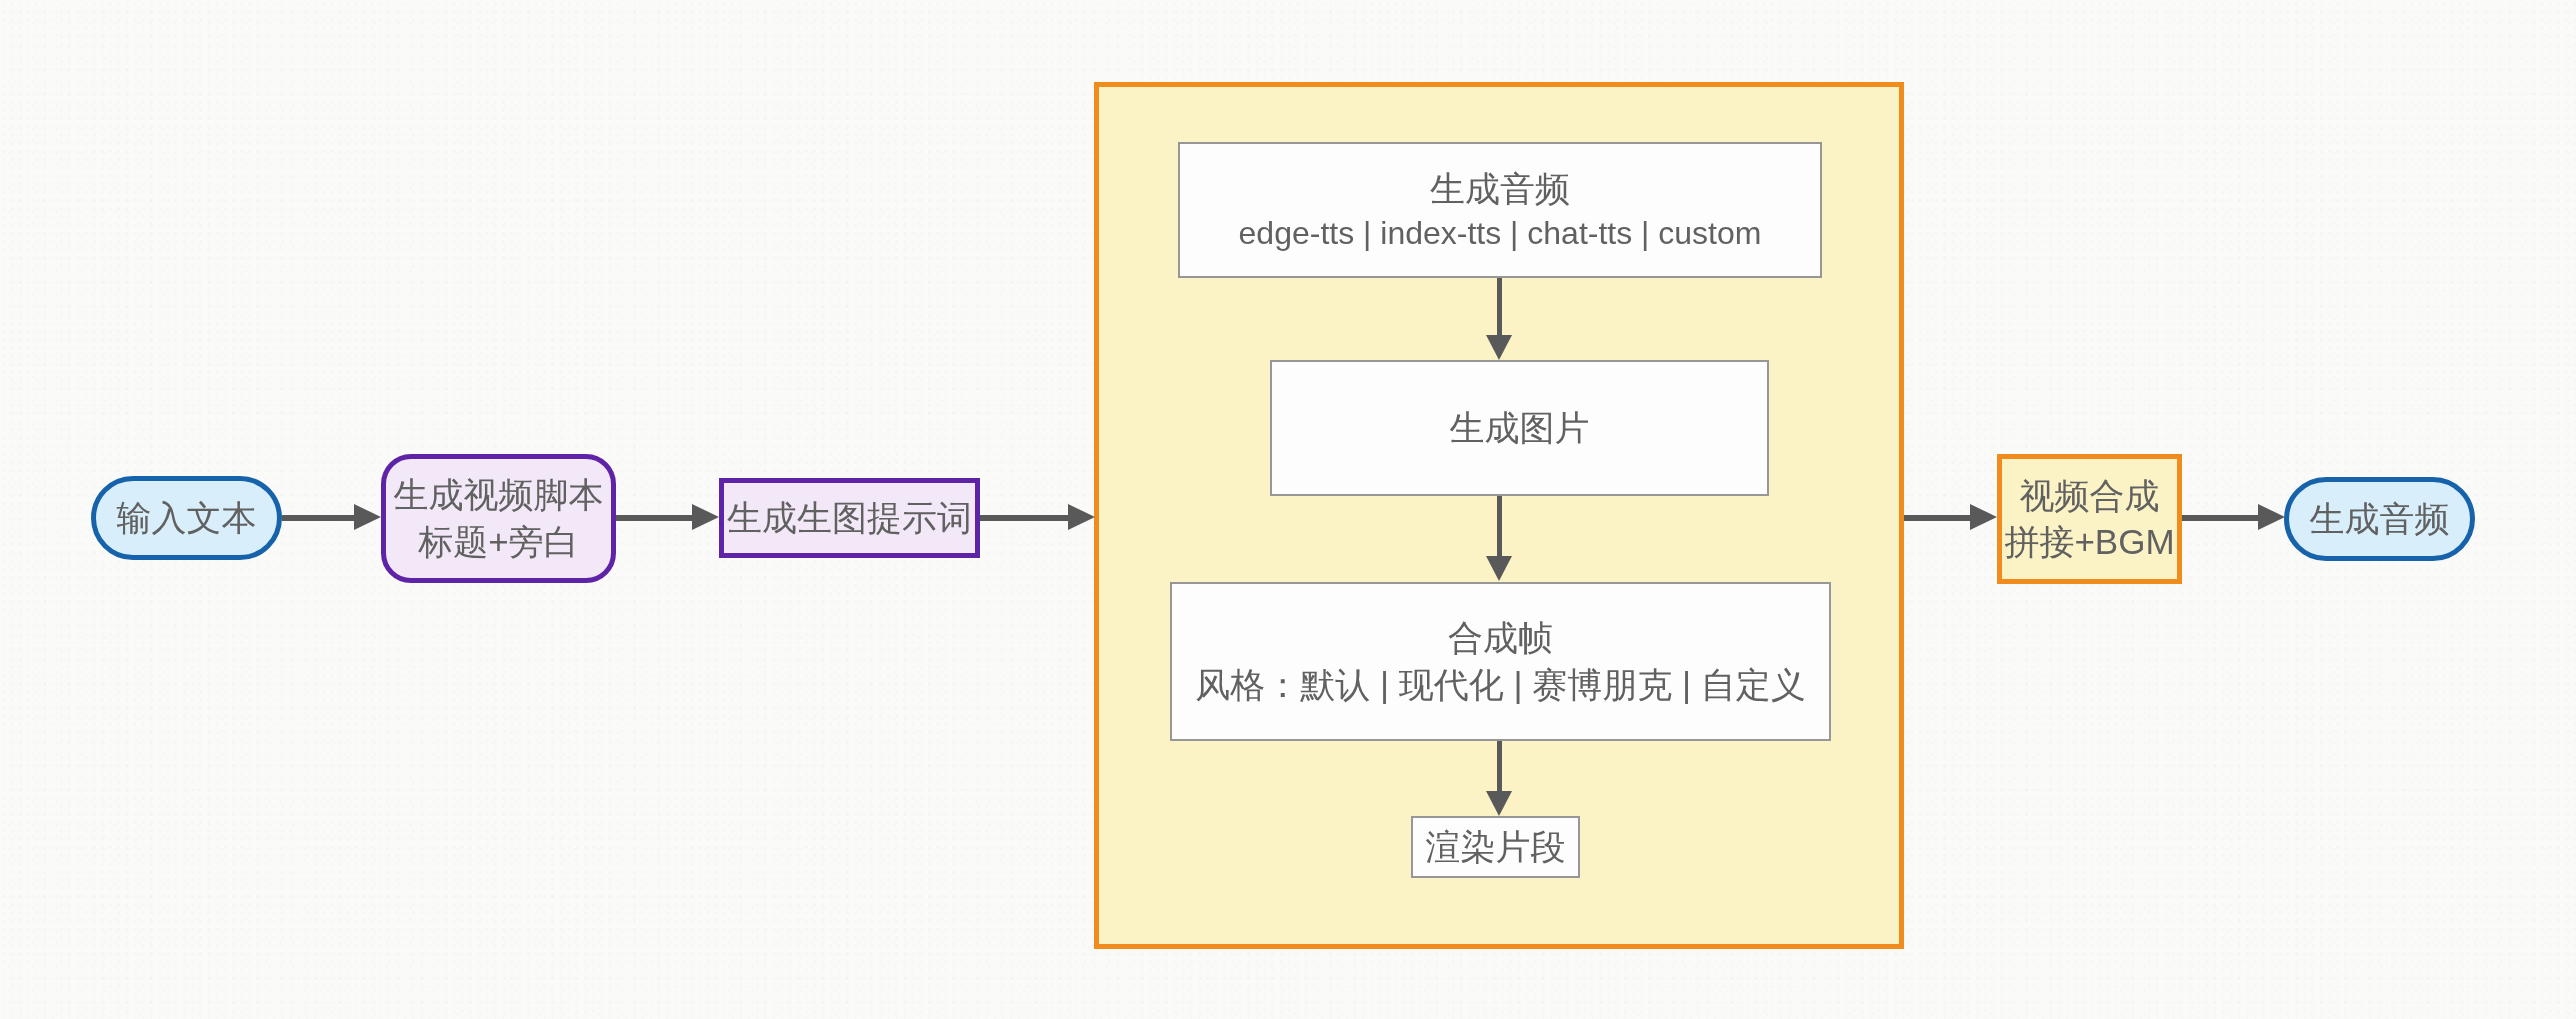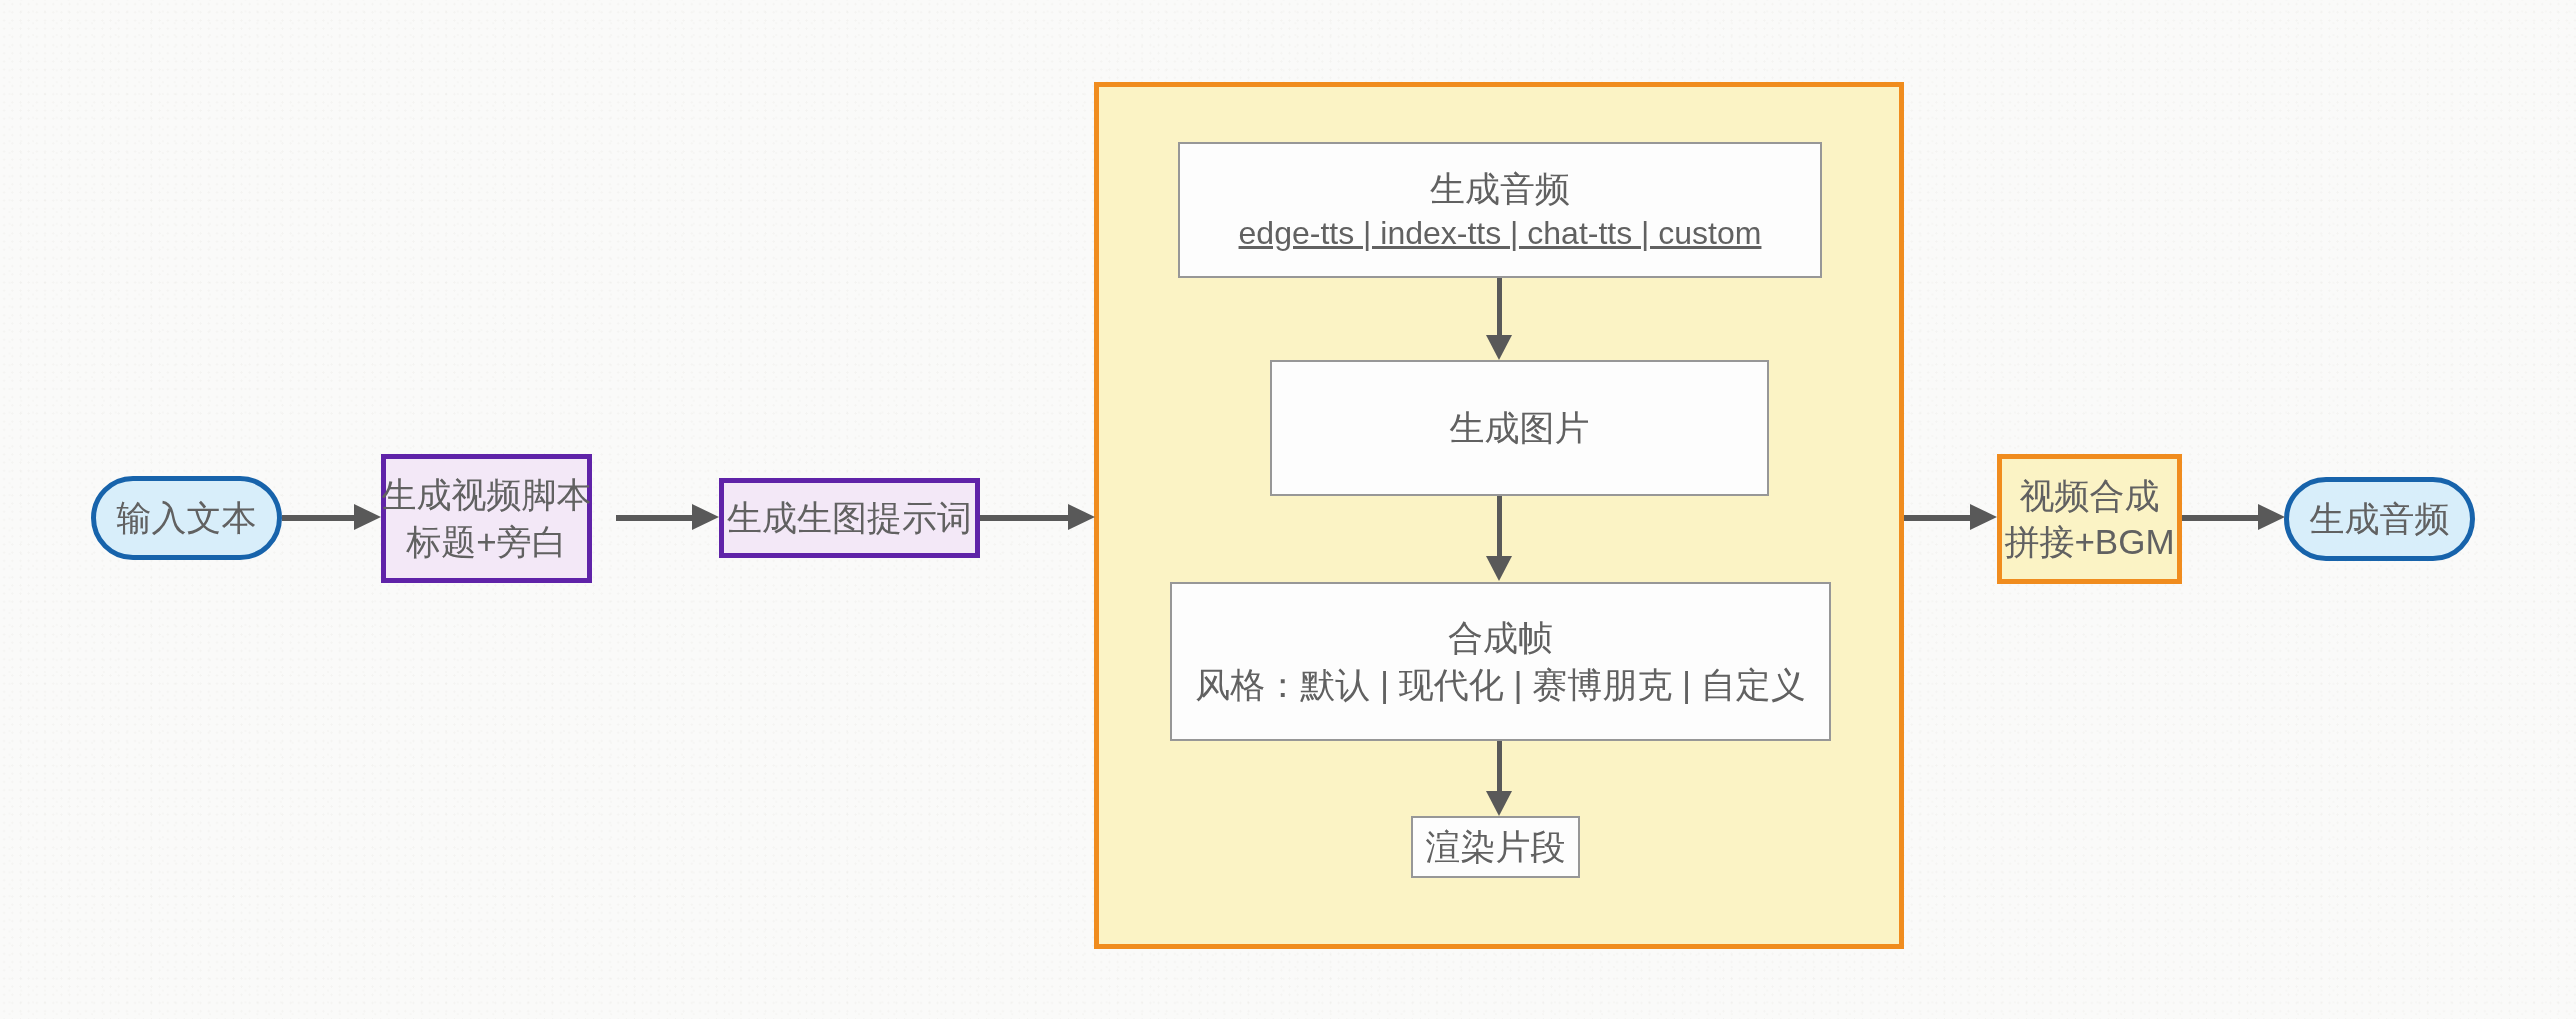--- a/index.html
+++ b/index.html
@@ -29,30 +29,30 @@
     background:var(--color-purple_fill,#f3e8f7);
   }
   .orangebox{
     border:5.5px solid var(--color-orange_border,#f08c1e);
     background:var(--color-yellow_fill,#fbf3c5);
   }
   .step{
     border:2.7px solid var(--color-step_border,#979797);
     background:var(--color-step_fill,#fdfdfd);
   }
-  .step .opts{font-size:32px;text-decoration:underline;}
+  .step .opts{font-size:32px;}
   #subgraph{
     position:absolute;box-sizing:border-box;
     border:5.5px solid var(--color-orange_border,#f08c1e);
     background:var(--color-yellow_fill,#fbf3c5);
     left:1094px;top:82px;width:810px;height:867px;
   }
   
   #n-input  {left:91px; top:476px; width:191px; height:84px;}
-  #n-script {left:381px; top:454px; width:211px; height:129px;}
+  #n-script {left:381px; top:454px; width:235px; height:129px;border-radius:30px;}
   #n-prompt {left:719px; top:478px; width:261px; height:80px;}
   #n-audio  {left:1178px;top:142px; width:644px; height:136px;}
   #n-image  {left:1270px;top:360px; width:499px; height:136px;}
   #n-frame  {left:1170px;top:582px; width:661px; height:159px;}
   #n-render {left:1411px;top:816px; width:169px; height:62px;}
   #n-compose{left:1997px;top:454px; width:185px; height:130px;}
   #n-output {left:2284px;top:477px; width:191px; height:84px;}
   
   .arrow-h{position:absolute;height:27px;top:504px;}
   .arrow-h .shaft{position:absolute;left:0;right:23.6px;top:11px;height:5.5px;background:var(--color-arrow,#595959);}

